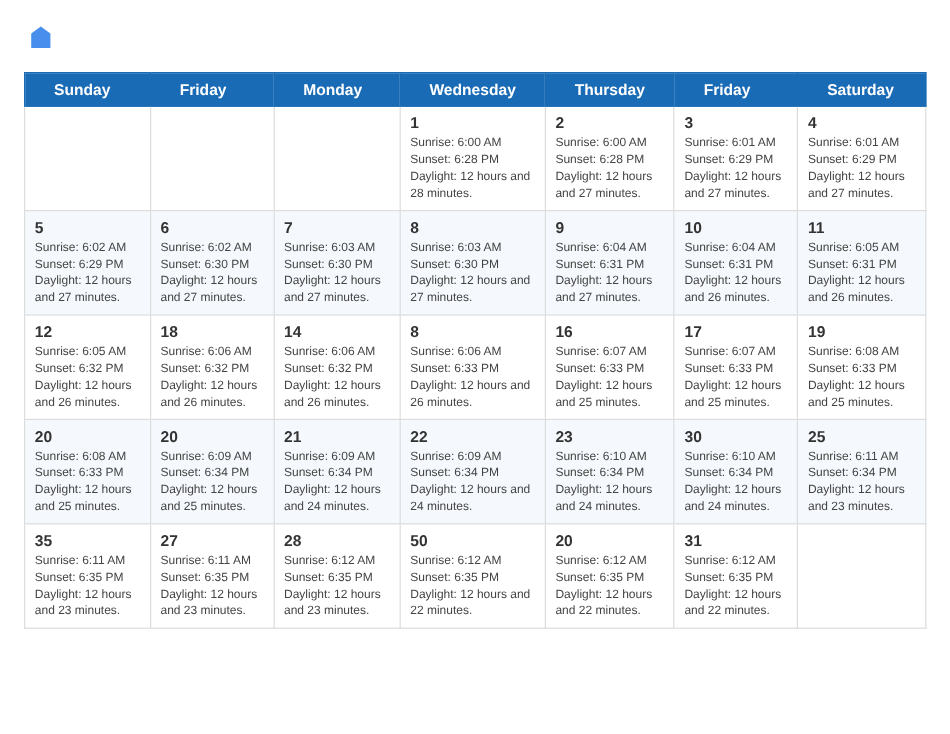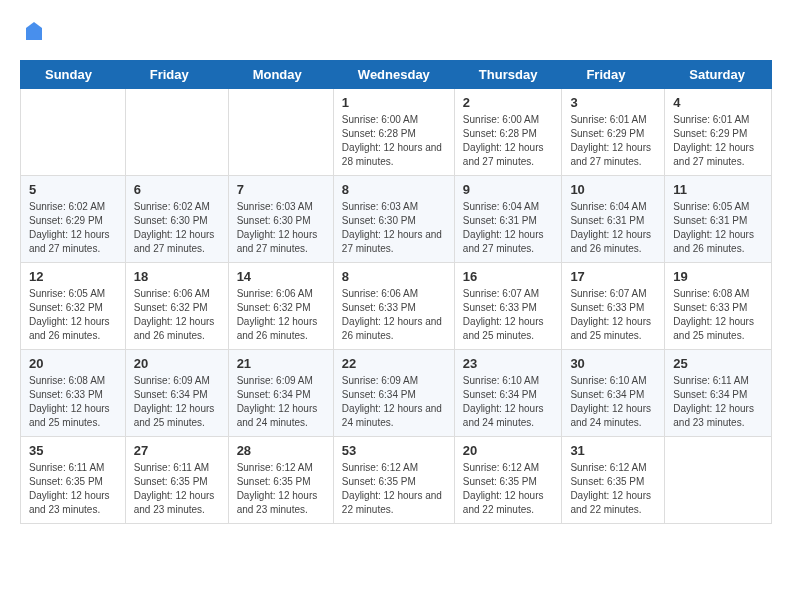--- a/index.html
+++ b/index.html
@@ -296,21 +296,21 @@
 Sunset: 6:35 PM
 Daylight: 12 hours and 23 minutes.</div>
         </td>
         <td>
           <div class="day-number">28</div>
           <div class="day-info" style="white-space: pre-line;">Sunrise: 6:12 AM
 Sunset: 6:35 PM
 Daylight: 12 hours and 23 minutes.</div>
         </td>
         <td>
-          <div class="day-number">53</div>
+          <div class="day-number">50</div>
           <div class="day-info" style="white-space: pre-line;">Sunrise: 6:12 AM
 Sunset: 6:35 PM
 Daylight: 12 hours and 22 minutes.</div>
         </td>
         <td>
           <div class="day-number">20</div>
           <div class="day-info" style="white-space: pre-line;">Sunrise: 6:12 AM
 Sunset: 6:35 PM
 Daylight: 12 hours and 22 minutes.</div>
         </td>

